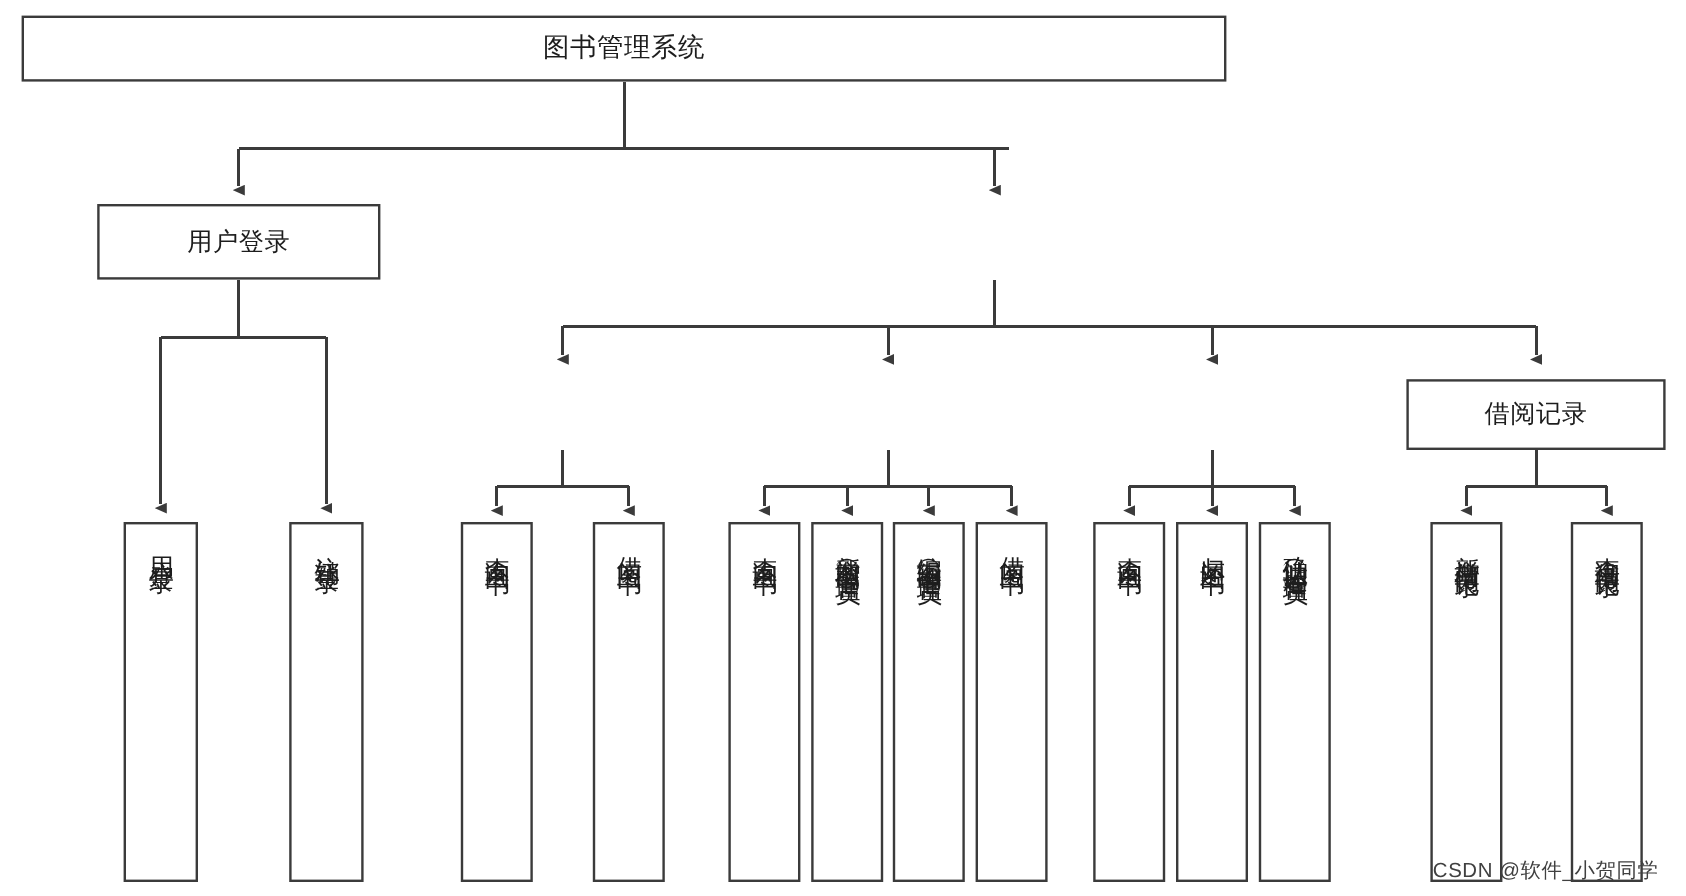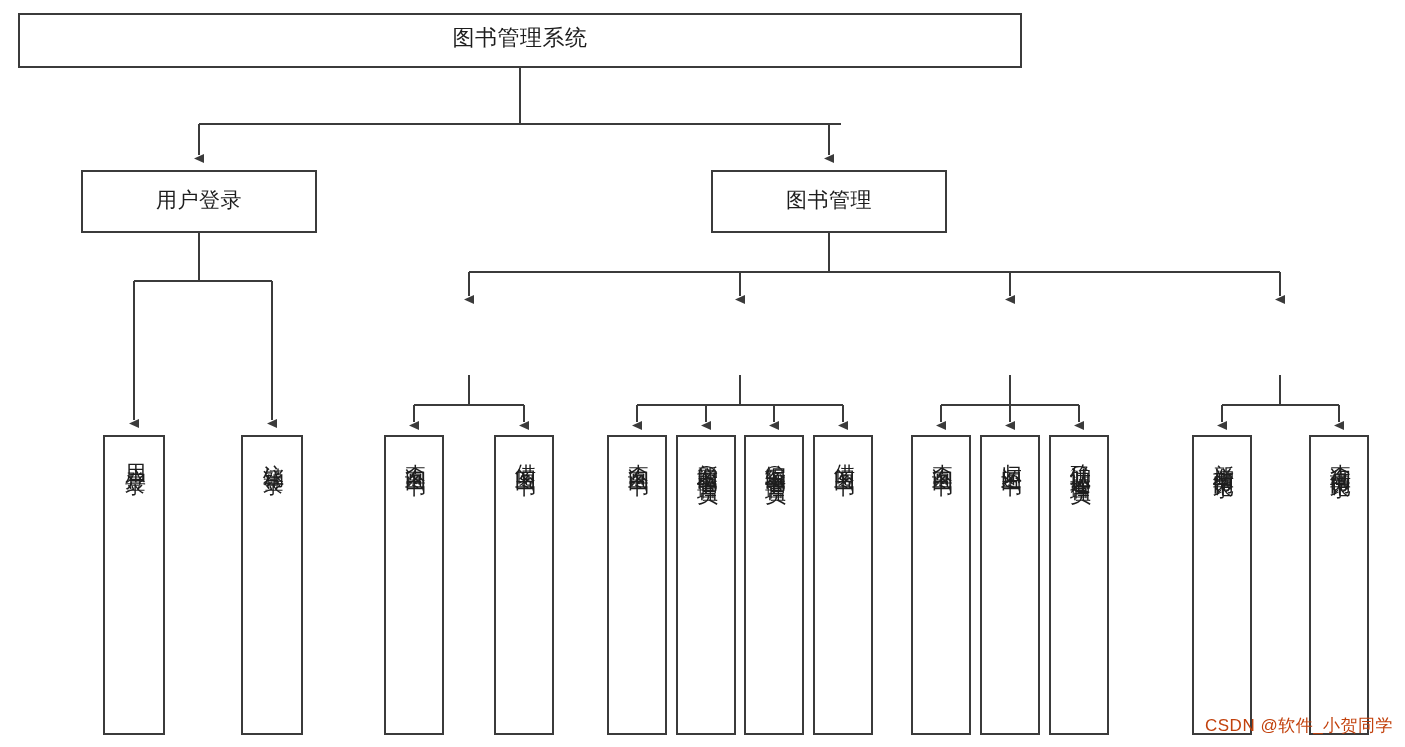--- a/index.html
+++ b/index.html
@@ -36,21 +36,21 @@
     display: flex;
     align-items: center;
     justify-content: center;
     overflow: hidden;
   }
   .node-box.horiz {
     writing-mode: horizontal-tb;
   }
   .node-label {
     color: #1d1d1d;
-    font-family: Liberation Mono, monospace;
+    font-family: Liberation Serif, serif;
     line-height: 1.12;
     letter-spacing: 0.5px;
     white-space: nowrap;
     text-align: center;
   }
   .node-box.horiz .node-label {
     font-size: 21px;
   }
   .node-box.root .node-label {
     font-size: 22px;
@@ -66,27 +66,26 @@
     font-size: 21px;
     letter-spacing: 4px;
     line-height: 1.0;
     white-space: nowrap;
   }
   .node-box.vert.tall .node-label {
     letter-spacing: 3px;
   }
   .watermark {
     position: absolute;
-    color: #c2410c;
+    color: #404040;
     font-size: 17px;
     font-family: "Liberation Sans", "DejaVu Sans", sans-serif;
     white-space: nowrap;
     letter-spacing: 0.5px;
     pointer-events: none;
-    padding-left: 11px;
   }
 </style>
 </head>
 <body>
 
 <div id="diagram-root">
 
   <svg class="diagram-canvas" viewBox="0 0 1405 747">
     <defs>
       <marker id="arrowhead" markerWidth="9" markerHeight="10" refX="1" refY="5" orient="auto" markerUnits="userSpaceOnUse">
@@ -139,27 +138,27 @@
   </svg>
 
   <div class="node-box horiz root" style="left:18px; top:13px; width:1004px; height:55px;">
     <span class="node-label">图书管理系统</span>
   </div>
 
   <div class="node-box horiz" style="left:81px; top:170px; width:236px; height:63px;">
     <span class="node-label">用户登录</span>
   </div>
 
-  <div class="node-box horiz" style="left:711px; top:170px; width:236px; height:63px;">
-    <span class="node-label">图书管理</span>
-  </div>
-
-
-
-
+
+
+
+
+  <div class="node-box horiz" style="left:1172px; top:316px; width:216px; height:59px;">
+    <span class="node-label">借阅记录</span>
+  </div>
 
   <div class="node-box vert" style="left:103px; top:435px; width:62px; height:300px;">
     <span class="node-label">用户登录</span>
   </div>
 
   <div class="node-box vert" style="left:241px; top:435px; width:62px; height:300px;">
     <span class="node-label">注销登录</span>
   </div>
 
   <div class="node-box vert" style="left:384px; top:435px; width:60px; height:300px;">

